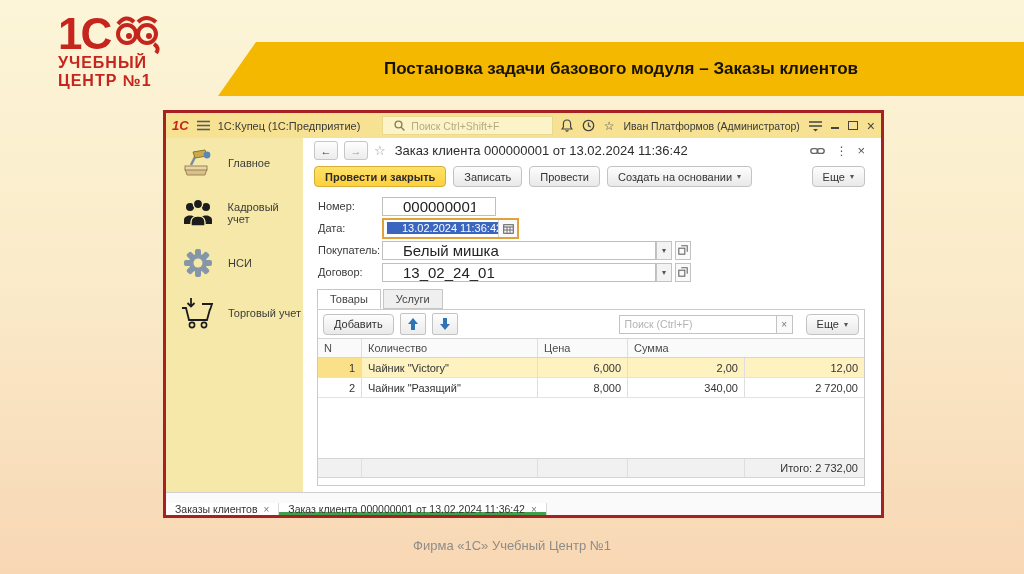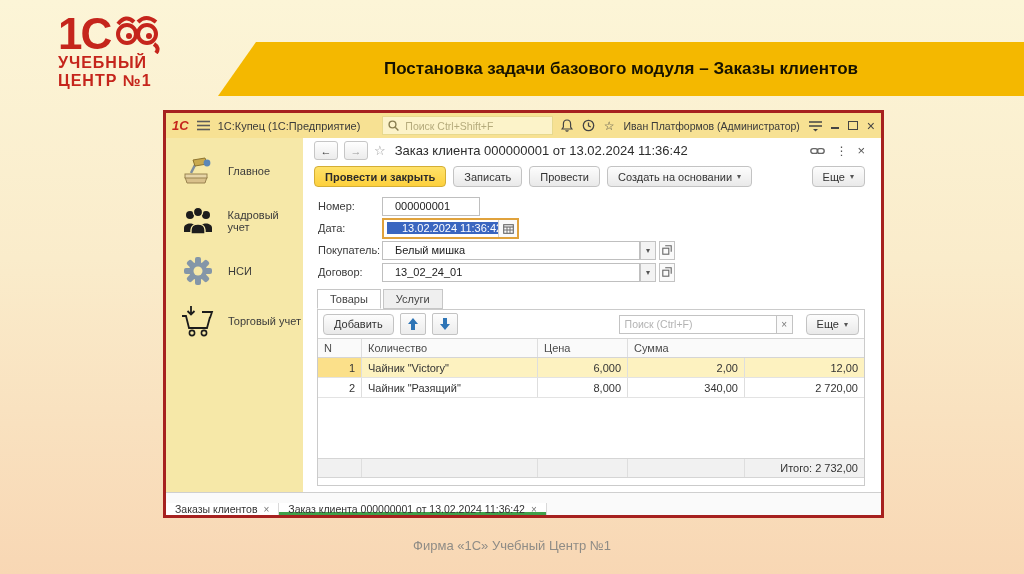--- a/index.html
+++ b/index.html
@@ -24,33 +24,33 @@
     font-size:13px;color:#8f8c86;}
 
   
   .win{position:absolute;left:163px;top:110px;width:721px;height:408px;box-sizing:border-box;
     border:3px solid #a6211f;background:#fff;display:flex;flex-direction:column;font-size:11px;color:#333;}
   .titlebar{height:25px;flex:0 0 25px;background:#f7e193;display:flex;align-items:center;
     padding:0 6px;gap:8px;}
   .tb-logo{color:#c5251c;font-weight:bold;font-size:13px;font-style:italic;}
   .tb-title{color:#3a3a3a;font-size:11px;white-space:nowrap;}
   .tb-search{display:flex;align-items:center;gap:4px;background:#fcf3c9;border:1px solid #e7d98e;
-    height:17px;width:208px;margin-left:14px;padding:0 5px;}
+    height:17px;width:208px;margin-left:14px;padding:0 11px;}
   .tb-search input{border:none;background:transparent;outline:none;font-size:10.5px;width:100%;
     font-family:"Liberation Sans",sans-serif;color:#6c6433;}
   .tb-search input::placeholder{color:#b5ab7c;}
   .tb-right{margin-left:auto;display:flex;align-items:center;gap:9px;}
   .tb-user{font-size:10.5px;color:#3a3a3a;white-space:nowrap;}
   .tb-glyph{font-size:12px;color:#444;line-height:1;cursor:default;}
   .winbox{display:inline-block;width:8px;height:7px;border:1.4px solid #444;}
   .minline{display:inline-block;width:8px;height:2px;background:#444;margin-bottom:1px;}
 
   .body{flex:1;display:flex;min-height:0;}
   
-  .sidebar{flex:0 0 137px;background:#f6e8a8;padding-top:8px;}
+  .sidebar{flex:0 0 137px;background:#f6e8a8;}
   .sb-item{height:50px;display:flex;align-items:center;gap:10px;padding-left:12px;cursor:pointer;}
   .sb-ico{width:40px;height:38px;display:flex;align-items:center;justify-content:center;}
   .sb-label{font-size:11px;color:#3b3b3b;}
 
   
   .main{flex:1;background:#fff;display:flex;flex-direction:column;padding:0 16px 0 11px;min-width:0;}
   .nav-row{height:25px;display:flex;align-items:center;gap:6px;}
   .nav-btn{width:22px;height:17px;border:1px solid #c6c6c6;border-radius:3px;
     background:linear-gradient(#fefefe,#ececec);display:flex;align-items:center;justify-content:center;
     font-size:11px;color:#333;}
@@ -63,21 +63,21 @@
   .btn{height:21px;border:1px solid #c3c3c3;border-radius:4px;background:linear-gradient(#fdfdfd,#e9e9e9);
     font-size:11px;color:#333;padding:0 10px;display:inline-flex;align-items:center;gap:5px;
     font-family:"Liberation Sans",sans-serif;white-space:nowrap;}
   .btn.primary{background:linear-gradient(#ffe26a,#fdd03c);border-color:#d4ae35;font-weight:bold;color:#2b2b2b;}
   .caret{font-size:8px;color:#555;}
   .push{margin-left:auto;}
 
   .fields{padding:5px 0 2px 4px;}
   .f-row{display:flex;align-items:center;height:22px;}
   .f-label{width:64px;font-size:11px;color:#3a3a3a;flex:0 0 64px;}
-  .inp{height:17px;border:1px solid #bfbfbf;font-size:11px;padding:0 12px;color:#222;
+  .inp{height:17px;border:1px solid #bfbfbf;font-size:15px;padding:0 20px;color:#222;
     font-family:"Liberation Sans",sans-serif;outline:none;background:#fff;}
   .inp.num{width:72px;}
   .date-group{display:flex;align-items:stretch;border:2px solid #e0a23c;background:#fff;}
   .date-text{width:108px;display:flex;align-items:center;padding:0 3px;height:17px;}
   .date-sel{background:#3a66c0;color:#fff;font-size:11px;padding:0 15px;white-space:nowrap;}
   .cal-btn{width:18px;border-left:1px solid #d0d0d0;display:flex;align-items:center;justify-content:center;background:#fafafa;}
   .combo{display:flex;align-items:flex-start;}
   .combo .inp{width:232px;}
   .mini-btn{width:16px;height:19px;border:1px solid #c3c3c3;background:#f3f3f3;display:flex;
     align-items:center;justify-content:center;font-size:8px;color:#555;box-sizing:border-box;}

